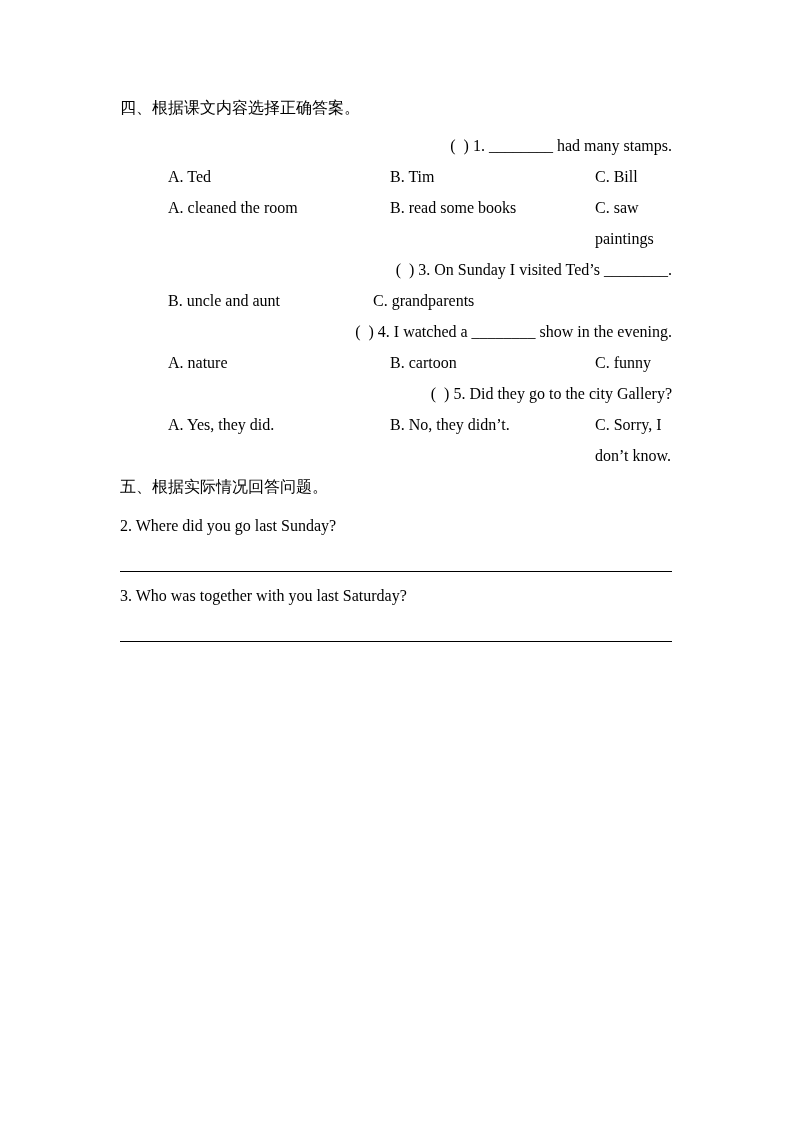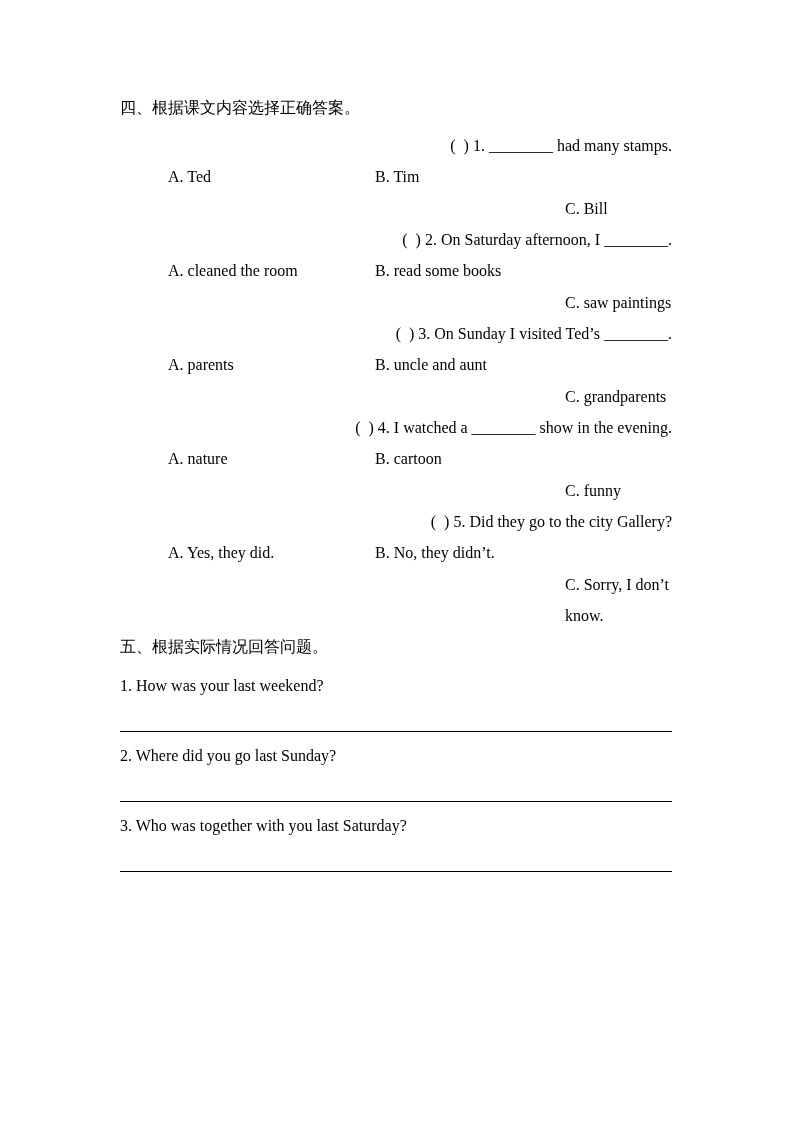--- a/index.html
+++ b/index.html
@@ -31,24 +31,25 @@
   }
   .mc-stem {
     margin: 0;
     text-align: right;
   }
   .options-row {
     display: flex;
     padding-left: 48px;
     font-size: 16px;
     line-height: 31px;
+    gap: 15px;
   }
   .opt-0 { flex: 0 0 207px; white-space: pre-wrap; }
   .opt-1 { flex: 0 0 190px; white-space: pre-wrap; }
-  .opt-2 { flex: 1 1 auto; white-space: pre-wrap; margin-top: 32px; }
+  .opt-2 { flex: 1 1 auto; white-space: pre-wrap; }
   .qa-item .qa-text {
     margin-top: 8px;
   }
   .answer-line {
     height: 30px;
     border-bottom: 1px solid #000000;
     margin-bottom: 2px;
   }
 </style>
 </head>
@@ -61,32 +62,30 @@
   <div class="mc-question">
     <div class="t mc-stem">(  ) 1. ________ had many stamps.</div>
     <div class="options-row">
       <span class="opt-0">A. Ted</span>
       <span class="opt-1">B. Tim</span>
       <span class="opt-2">C. Bill</span>
     </div>
   </div>
 
   <div class="mc-question">
-    <div class="t mc-stem">(  ) 2. On Saturday afternoon, I ________.</div>
     <div class="options-row">
       <span class="opt-0">A. cleaned the room</span>
       <span class="opt-1">B. read some books</span>
       <span class="opt-2">C. saw paintings</span>
     </div>
   </div>
 
   <div class="mc-question">
     <div class="t mc-stem">(  ) 3. On Sunday I visited Ted’s ________.</div>
     <div class="options-row">
-      <span class="opt-0">A. parents</span>
       <span class="opt-1">B. uncle and aunt</span>
       <span class="opt-2">C. grandparents</span>
     </div>
   </div>
 
   <div class="mc-question">
     <div class="t mc-stem">(  ) 4. I watched a ________ show in the evening.</div>
     <div class="options-row">
       <span class="opt-0">A. nature</span>
       <span class="opt-1">B. cartoon</span>
@@ -98,24 +97,20 @@
     <div class="t mc-stem">(  ) 5. Did they go to the city Gallery?</div>
     <div class="options-row">
       <span class="opt-0">A. Yes, they did.</span>
       <span class="opt-1">B. No, they didn’t.</span>
       <span class="opt-2">C. Sorry, I don’t know.</span>
     </div>
   </div>
 
   <div class="t sec-title-2">五、根据实际情况回答问题。</div>
 
-  <div class="qa-item">
-    <div class="t qa-text">1. How was your last weekend?</div>
-    <div class="answer-line"></div>
-  </div>
 
   <div class="qa-item">
     <div class="t qa-text">2. Where did you go last Sunday?</div>
     <div class="answer-line"></div>
   </div>
 
   <div class="qa-item">
     <div class="t qa-text">3. Who was together with you last Saturday?</div>
     <div class="answer-line"></div>
   </div>

